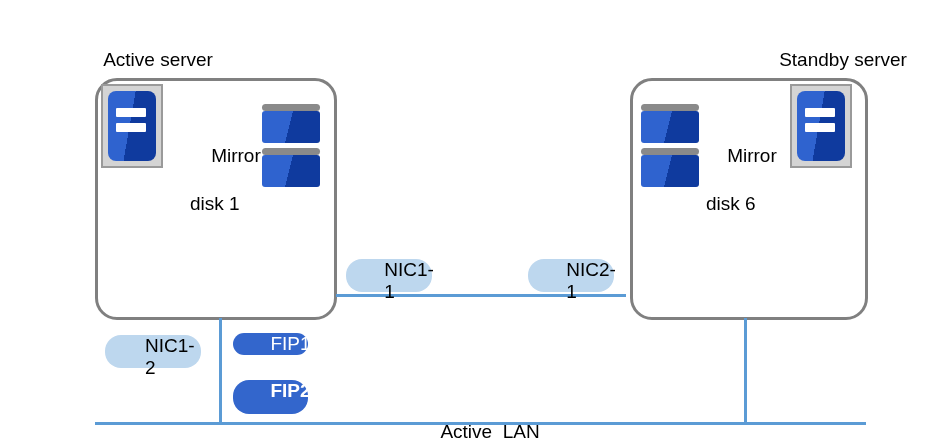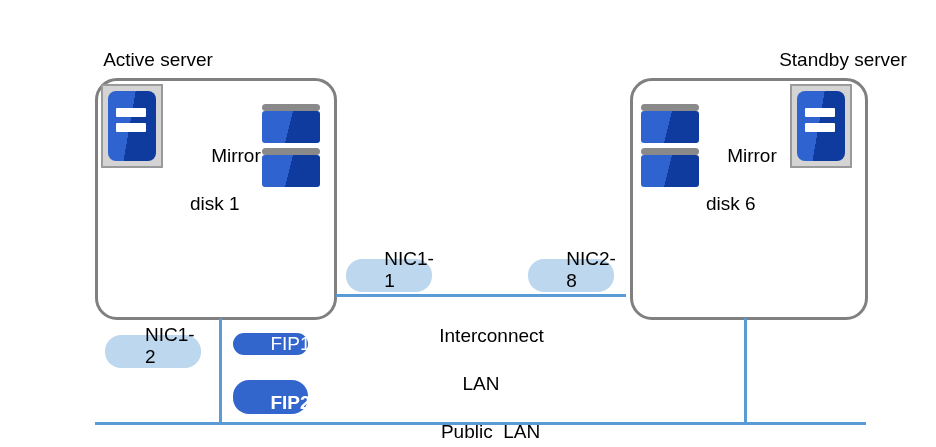--- a/index.html
+++ b/index.html
@@ -74,21 +74,21 @@
     border-radius:3px;
     background:
       linear-gradient(104deg,#2f63cf 0%,#2f63cf 47%,#0f3a9e 47%,#0f3a9e 100%);
   }
   .disk-gap{height:5px;}
 
   
   .badge{
     position:absolute;
     display:flex;
-    align-items:flex-end;
+    align-items:flex-start;
     justify-content:center;
     font-size:19px;
     border-radius:16px;
     box-sizing:border-box;
     padding-left:40px;
   }
   .badge-nic{background:#bdd7ee;color:#000000;}
   .badge-fip{background:#3366cc;color:#ffffff;}
 
   
@@ -170,40 +170,36 @@
     </div>
   </div>
 
   <div class="caption" style="left:706px;top:120px;width:76px;text-align:left;">
     <span>Mirror</span>
     <span class="l2">disk 6</span>
   </div>
 
   <div class="net-line h" style="left:336px;top:294px;width:290px;"></div>
 
-  <div class="net-label" style="left:391px;top:300px;width:180px;">
-    <span>Interconnect</span>
-    <span style="display:block;">LAN</span>
-  </div>
 
   <div class="badge badge-nic" style="left:346px;top:259px;width:86px;height:33px;">
     <span>NIC1-1</span>
   </div>
 
   <div class="badge badge-nic" style="left:528px;top:259px;width:86px;height:33px;">
-    <span>NIC2-8</span>
+    <span>NIC2-1</span>
   </div>
 
   <div class="net-line h" style="left:95px;top:422px;width:771px;"></div>
 
   <div class="net-line v" style="left:219px;top:318px;height:106px;"></div>
   <div class="net-line v" style="left:744px;top:318px;height:106px;"></div>
 
   <div class="net-label" style="left:390px;top:396px;width:180px;">
-    <span>Public  LAN</span>
+    <span>Active  LAN</span>
   </div>
 
   <div class="badge badge-nic" style="left:105px;top:335px;width:96px;height:33px;">
     <span>NIC1-2</span>
   </div>
 
 
   <div class="badge badge-fip" style="left:233px;top:333px;width:75px;height:22px;">
     <span>FIP1</span>
   </div>

